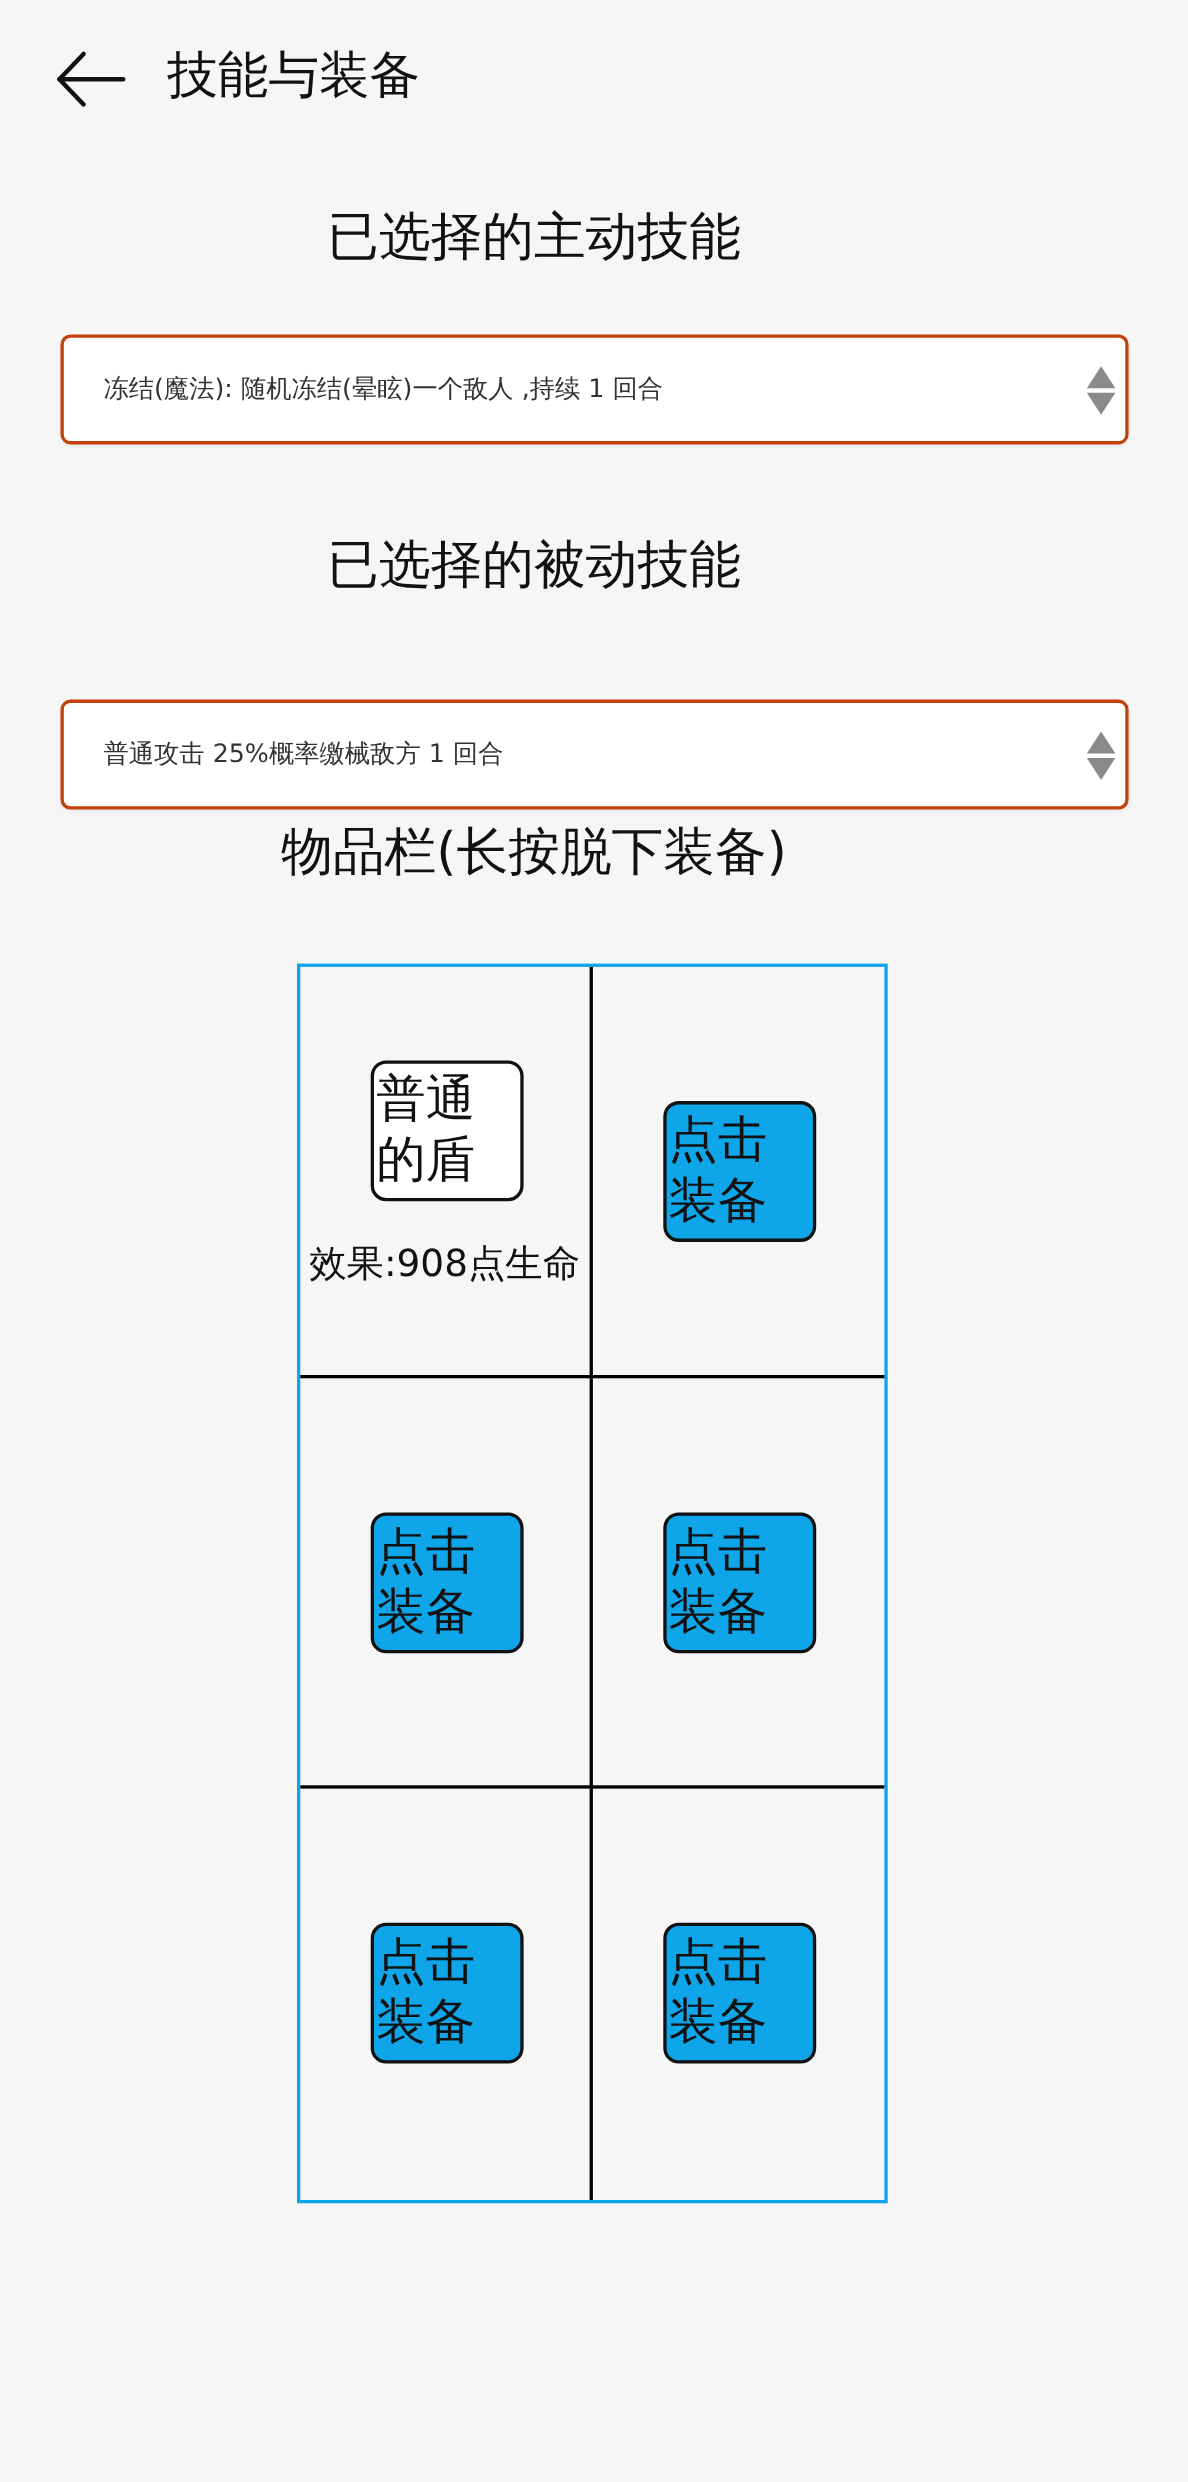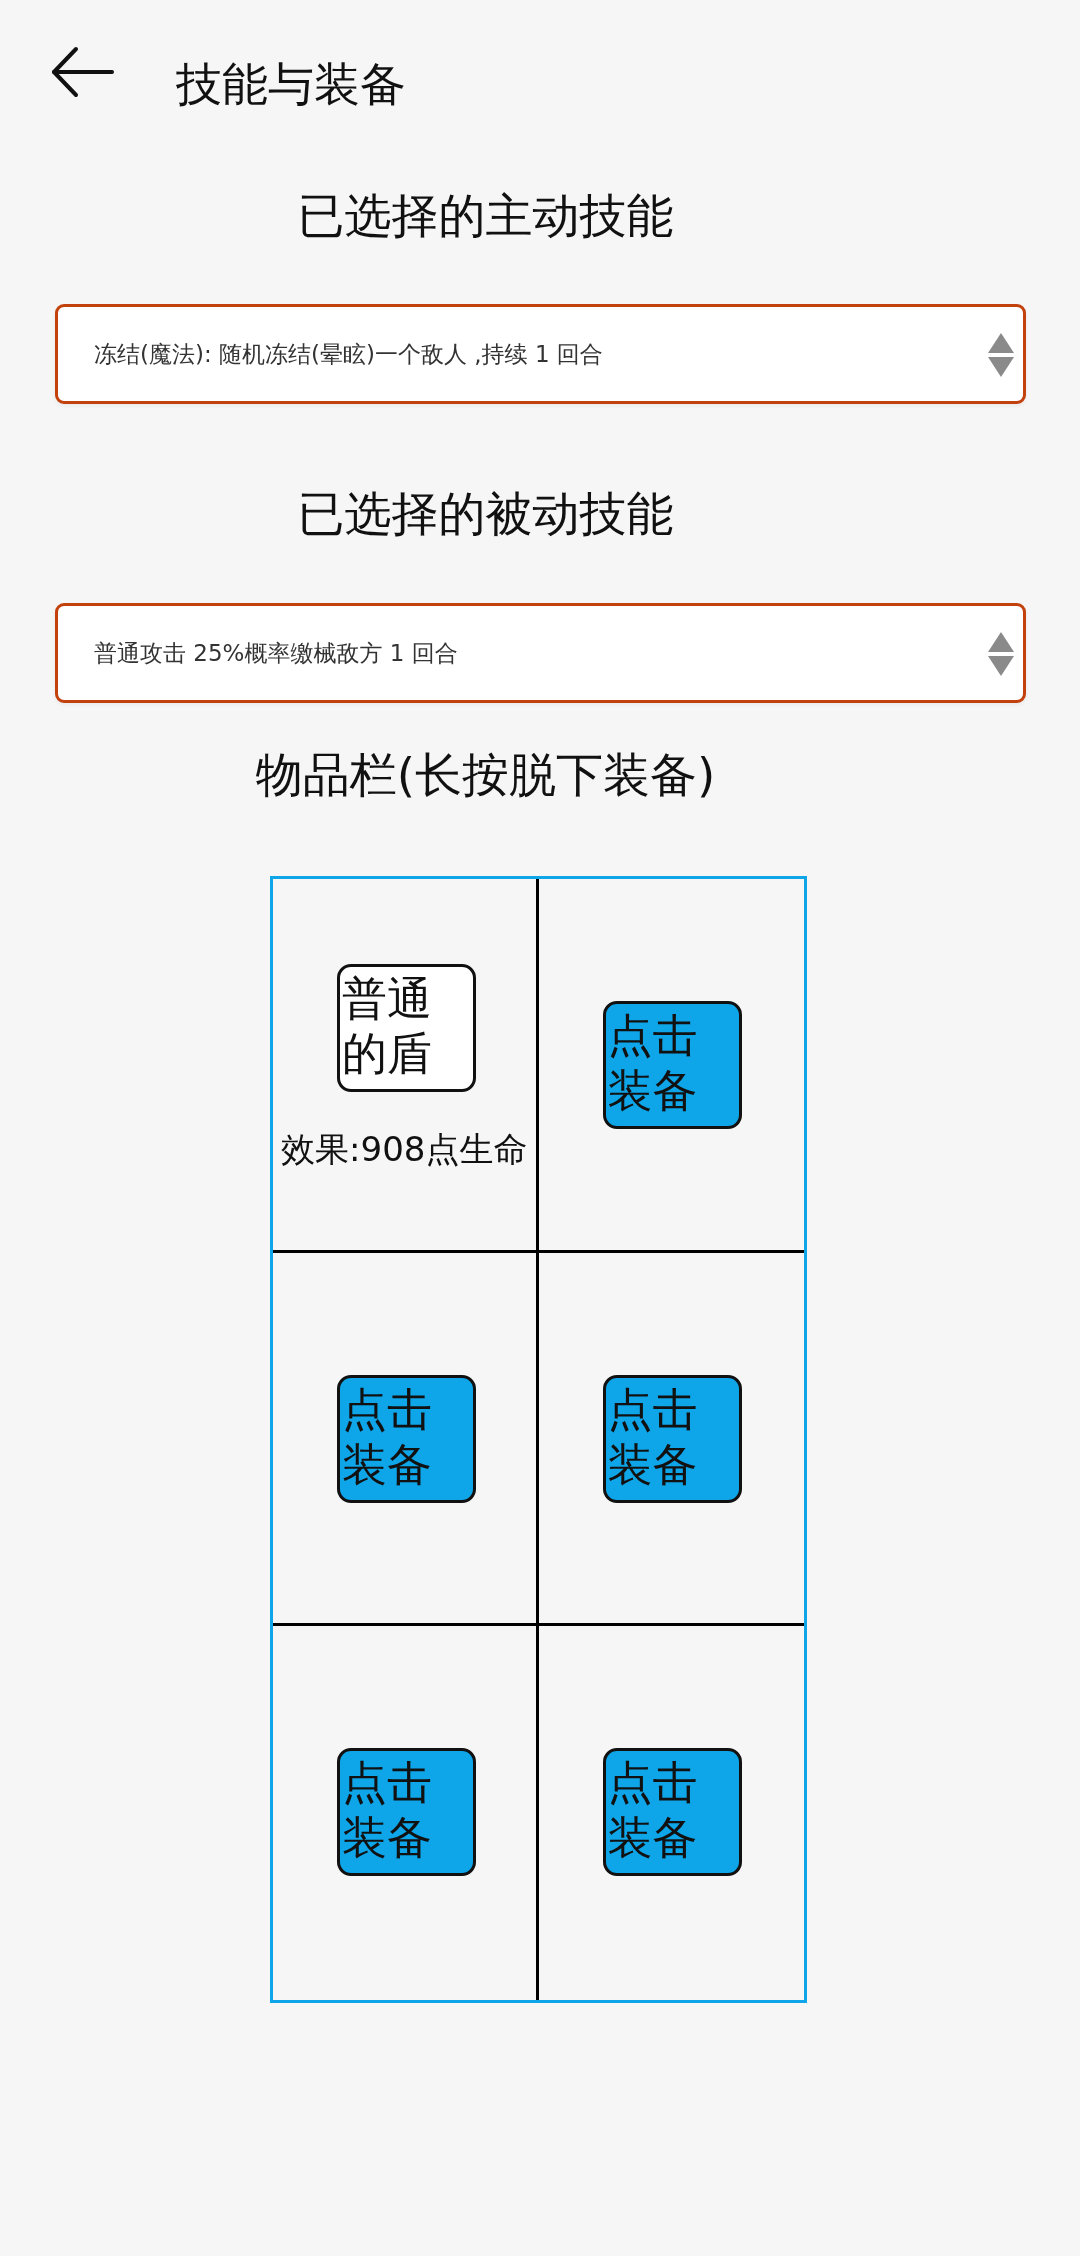--- a/index.html
+++ b/index.html
@@ -1,21 +1,21 @@
 <!DOCTYPE html>
 <html><head>
 <meta charset="utf-8">
 <style>
   * { box-sizing: border-box; margin: 0; padding: 0; }
   html, body { width: 1080px; height: 2256px; background: #f6f6f6; overflow: hidden; }
   body { position: relative; font-family: "DejaVu Sans", "Liberation Sans", sans-serif; color: #111; }
 
   .back-btn { position: absolute; left: 46px; top: 42px; width: 74px; height: 60px; cursor: pointer; }
   .back-btn svg { width: 74px; height: 60px; display: block; }
-  .page-title { position: absolute; left: 152px; top: 52px; font-size: 46px; line-height: 64px; color: #111; white-space: nowrap; margin-left: 24px; }
+  .page-title { position: absolute; left: 152px; top: 36px; font-size: 46px; line-height: 64px; color: #111; white-space: nowrap; }
 
   .section-heading { position: absolute; left: 0; width: 971px; text-align: center; font-size: 47px; line-height: 60px; color: #111; white-space: nowrap; }
 
   .select-box { position: absolute; left: 55px; width: 971px; height: 100px; background: #ffffff; border: 3px solid #c2410c; border-radius: 9px; box-shadow: 0 2px 4px rgba(0,0,0,0.05); cursor: pointer; }
   .select-text { position: absolute; left: 36px; top: 0; height: 94px; line-height: 94px; font-size: 23px; color: #333; white-space: nowrap; }
   .spinner { position: absolute; right: 9px; top: 26px; width: 26px; height: 44px; }
   .spinner .up { position: absolute; left: 0; top: 0; width: 0; height: 0; border-left: 13px solid transparent; border-right: 13px solid transparent; border-bottom: 20px solid #8a8a8a; }
   .spinner .down { position: absolute; left: 0; top: 24px; width: 0; height: 0; border-left: 13px solid transparent; border-right: 13px solid transparent; border-top: 20px solid #8a8a8a; }
 
   .grid { position: absolute; left: 270px; top: 876px; width: 537px; height: 1127px; border: 3px solid #0ea5e9; display: grid; grid-template-columns: 1fr 1fr; grid-template-rows: 1fr 1fr 1fr; background: #f6f6f6; }
@@ -44,21 +44,21 @@
 <div class="section-heading" style="top:186px;">已选择的主动技能</div>
 <div class="select-box" style="top:304px;">
   <span class="select-text">冻结(魔法): 随机冻结(晕眩)一个敌人 ,持续 1 回合</span>
   <span class="spinner">
       <span class="up"></span>
       <span class="down"></span>
     </span>
 </div>
 
 <div class="section-heading" style="top:484px;">已选择的被动技能</div>
-<div class="select-box" style="top:603px;">
+<div class="select-box" style="top:636px;">
   <span class="select-text">普通攻击 25%概率缴械敌方 1 回合</span>
   <span class="spinner">
       <span class="up"></span>
       <span class="down"></span>
     </span>
 </div>
 
 <div class="section-heading" style="top:745px;">物品栏(长按脱下装备)</div>
 
 <div class="grid">

